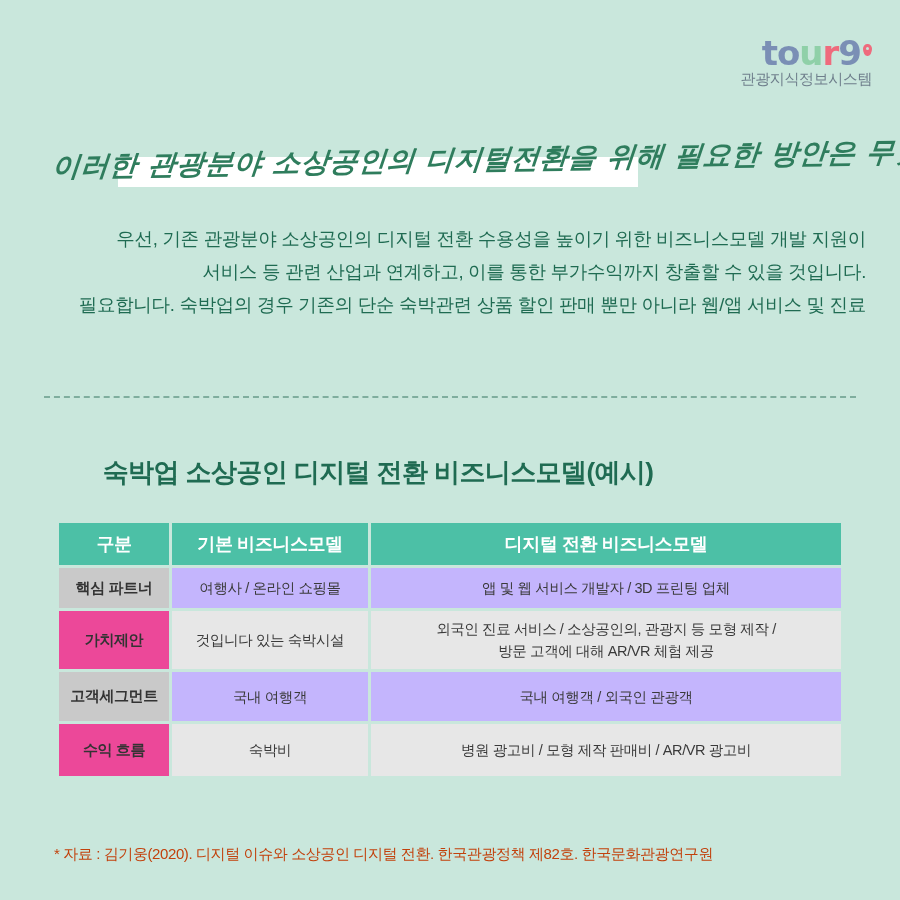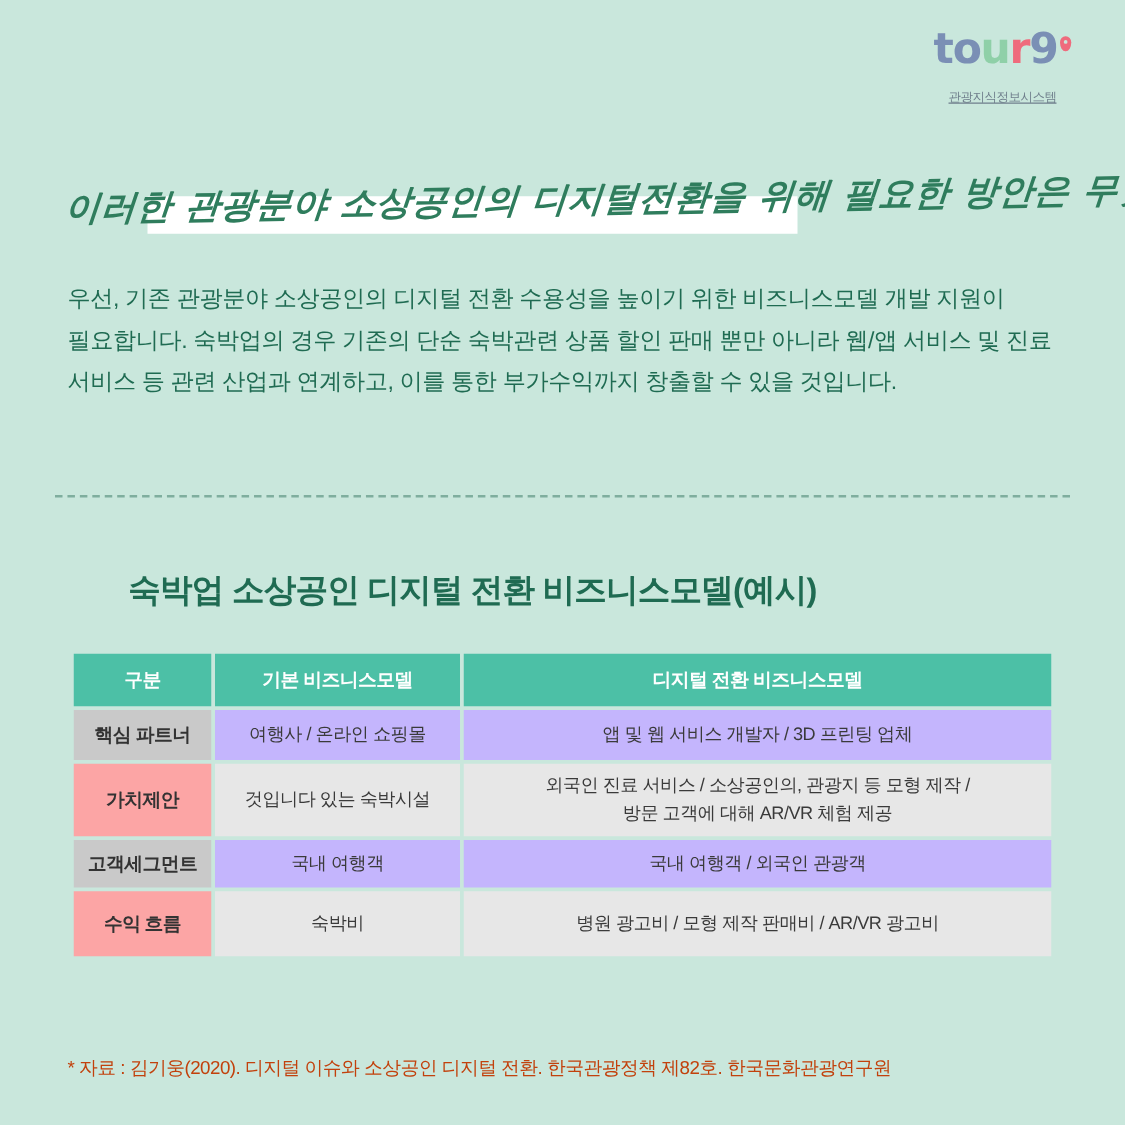--- a/index.html
+++ b/index.html
@@ -11,24 +11,24 @@
     height: 900px;
     background: #c9e7dc;
     font-family: "Liberation Sans", "DejaVu Sans", sans-serif;
     overflow: hidden;
     position: relative;
   }
 
   
   .logo-block {
     position: absolute;
-    top: 22px;
+    top: 36px;
     right: 28px;
     width: 140px;
-    text-align: center;
+    text-align: right;
   }
   .logo-word {
     font-size: 34px;
     font-weight: bold;
     letter-spacing: -1px;
     line-height: 1;
     font-family: "DejaVu Sans", sans-serif;
     position: relative;
     display: inline-block;
   }
@@ -50,25 +50,24 @@
   }
   .logo-pin::after {
     content: "";
     position: absolute;
     left: 3px; top: 3px;
     width: 3px; height: 3px;
     border-radius: 50%;
     background: #c9e7dc;
   }
   .logo-sub {
-    margin-top: 15px;
-    font-size: 10px;
+    margin-top: 0;
+    font-size: 15px;
     color: #6f7f8c;
     letter-spacing: -0.4px;
-    text-decoration: underline;
   }
 
   
   .headline {
     position: absolute;
     left: 52px;
     top: 143px;
     width: 810px;
     height: 48px;
   }
@@ -98,21 +97,21 @@
   .body-copy {
     position: absolute;
     left: 54px;
     top: 222px;
     width: 812px;
     font-size: 18.5px;
     line-height: 33px;
     color: #1f6b52;
     letter-spacing: -0.3px;
   }
-  .body-copy p { margin: 0; }
+  .body-copy p { margin: 0; text-align: right; }
 
   
   .divider {
     position: absolute;
     left: 44px;
     top: 396px;
     width: 812px;
     height: 0;
     border-top: 2px dashed #7fae9e;
   }
@@ -142,44 +141,44 @@
   }
   .bm-table th, .bm-table td {
     padding: 0 8px;
     text-align: center;
     vertical-align: middle;
     letter-spacing: -0.4px;
   }
   .bm-table thead th {
     background: #4cc0a6;
     color: #ffffff;
-    font-size: 15px;
+    font-size: 18px;
     font-weight: bold;
     height: 42px;
   }
   .col-label { width: 110px; }
   .col-basic { width: 196px; }
   .bm-table tbody th {
     background: #c9c9c9;
     color: #333333;
     font-size: 15px;
     font-weight: bold;
   }
   .bm-table tbody td {
     color: #3a3a3a;
     font-size: 14.5px;
     line-height: 22px;
   }
   tr.row-dark td { background: #c4b5fd; }
   tr.row-light td { background: #e7e7e7; }
   tr.row-dark th { background: #c9c9c9; }
-  tr.row-light th { background: #fca5a5; font-family: Liberation Serif, serif; }
+  tr.row-light th { background: #ec4899; }
   tr.r1 th, tr.r1 td { height: 40px; }
   tr.r2 th, tr.r2 td { height: 58px; }
-  tr.r3 th, tr.r3 td { height: 38px; }
+  tr.r3 th, tr.r3 td { height: 49px; }
   tr.r4 th, tr.r4 td { height: 52px; }
 
   
   .source-note {
     position: absolute;
     left: 54px;
     top: 845px;
     font-size: 15px;
     color: #c2410c;
     letter-spacing: -0.4px;
@@ -195,22 +194,22 @@
   <div class="logo-sub">관광지식정보시스템</div>
 </div>
 
 <div class="headline">
   <div class="headline-band"></div>
   <div class="headline-text">이러한 관광분야 소상공인의 디지털전환을 위해 필요한 방안은 무엇이 있을까요?</div>
 </div>
 
 <div class="body-copy">
   <p>우선, 기존 관광분야 소상공인의 디지털 전환 수용성을 높이기 위한 비즈니스모델 개발 지원이</p>
+  <p>서비스 등 관련 산업과 연계하고, 이를 통한 부가수익까지 창출할 수 있을 것입니다.</p>
   <p>필요합니다. 숙박업의 경우 기존의 단순 숙박관련 상품 할인 판매 뿐만 아니라 웹/앱 서비스 및 진료</p>
-  <p>서비스 등 관련 산업과 연계하고, 이를 통한 부가수익까지 창출할 수 있을 것입니다.</p>
 </div>
 
 <div class="divider"></div>
 
 <div class="table-title">숙박업 소상공인 디지털 전환 비즈니스모델(예시)</div>
 
 <table class="bm-table">
   <colgroup>
     <col class="col-label">
     <col class="col-basic">

